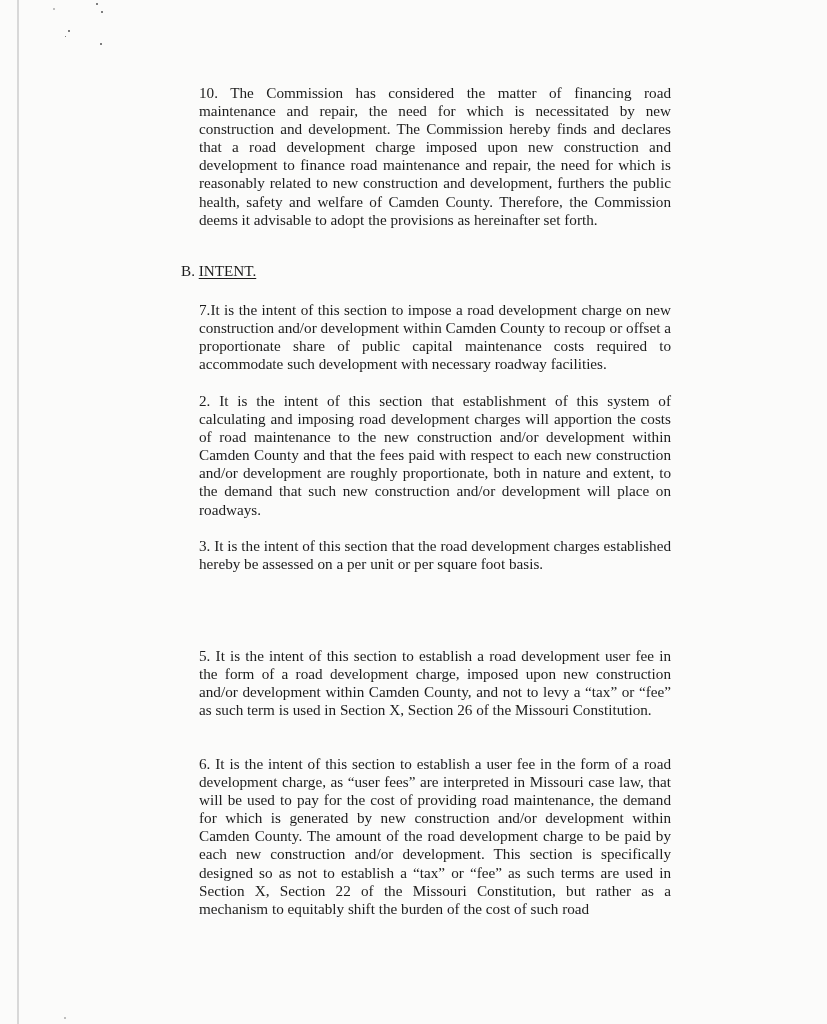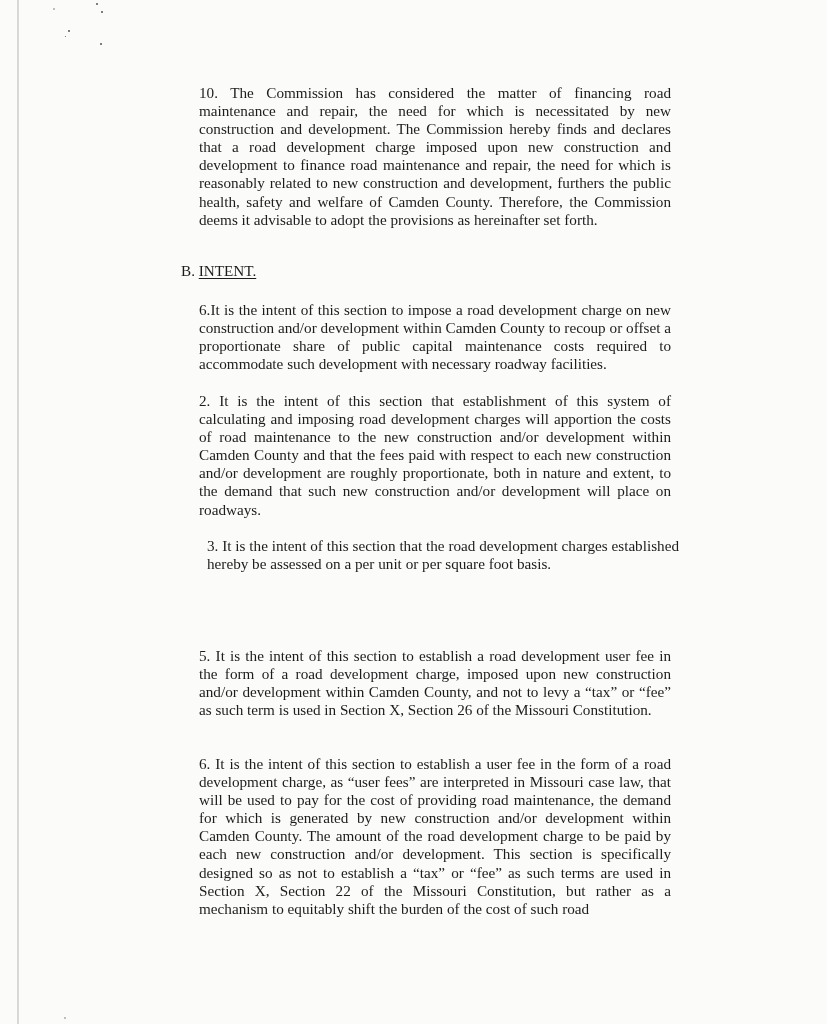--- a/index.html
+++ b/index.html
@@ -76,18 +76,18 @@
   <div class="speck" style="left:84px;top:43px;"></div>
   <div class="speck light" style="left:48px;top:1017px;"></div>
 
   <p class="para" style="top:84px;">10. The Commission has considered the matter of financing road maintenance and repair, the need for which is necessitated by new construction and development.  The Commission hereby finds and declares that a road development charge imposed upon new construction and development to finance road maintenance and repair, the need for which is reasonably related to new construction and development, furthers the public health, safety and welfare of Camden County.  Therefore, the Commission deems it advisable to adopt the provisions as hereinafter set forth.</p>
 
   <p class="heading" style="top:262px;">
     <span>B.</span>
     <span class="u">INTENT.</span>
   </p>
 
-  <p class="para" style="top:301px;">6.It is the intent of this section to impose a road development charge on new construction and/or development within Camden County to recoup or offset a proportionate share of public capital maintenance costs required to accommodate such development with necessary roadway facilities.</p>
+  <p class="para" style="top:301px;">7.It is the intent of this section to impose a road development charge on new construction and/or development within Camden County to recoup or offset a proportionate share of public capital maintenance costs required to accommodate such development with necessary roadway facilities.</p>
   <p class="para" style="top:392px;">2. It is the intent of this section that establishment of this system of calculating and imposing road development charges will apportion the costs of road maintenance to the new construction and/or development within Camden County and that the fees paid with respect to each new construction and/or development are roughly proportionate, both in nature and extent, to the demand that such new construction and/or development will place on roadways.</p>
-  <p class="para" style="top:537px;margin-left:8px;">3. It is the intent of this section that the road development charges established hereby be assessed on a per unit or per square foot basis.</p>
+  <p class="para" style="top:537px;">3. It is the intent of this section that the road development charges established hereby be assessed on a per unit or per square foot basis.</p>
   <p class="para" style="top:647px;">5. It is the intent of this section to establish a road development user fee in the form of a road development charge, imposed upon new construction and/or development within Camden County, and not to levy a “tax” or “fee” as such term is used in Section X, Section 26 of the Missouri Constitution.</p>
   <p class="para" style="top:755px;">6. It is the intent of this section to establish a user fee in the form of a road development charge, as “user fees” are interpreted in Missouri case law, that will be used to pay for the cost of providing road maintenance, the demand for which is generated by new construction and/or development within Camden County.  The amount of the road development charge to be paid by each new construction and/or development.  This section is specifically designed so as not to establish a “tax” or “fee” as such terms are used in Section X, Section 22 of the Missouri Constitution, but rather as a mechanism to equitably shift the burden of the cost of such road</p>
 </div>
 
 </body></html>

